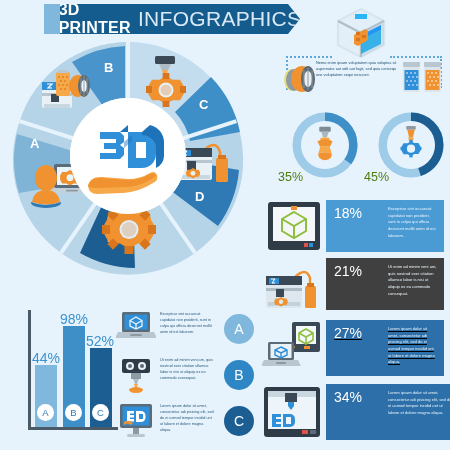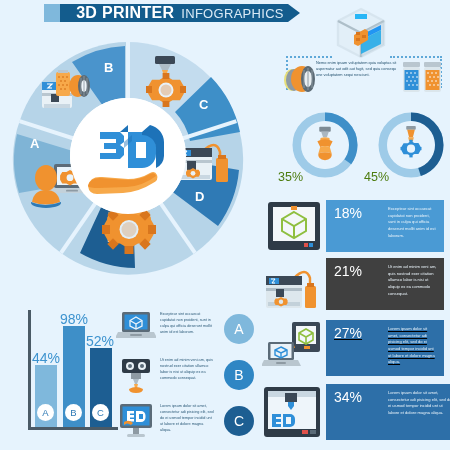--- a/index.html
+++ b/index.html
@@ -7,28 +7,28 @@
   body {
     font-family: "Liberation Sans", sans-serif;
     background: #e6f3fd;
     position: relative;
     overflow: hidden;
   }
   .stage { position: absolute; left:0; top:0; width:450px; height:450px; }
 
   
   .header { position:absolute; left:0; top:4px; width:100%; height:30px; }
-  .chev { position:absolute; top:0; height:18px;
+  .chev { position:absolute; top:0; height:30px;
     clip-path: polygon(0 0, calc(100% - 12px) 0, 100% 50%, calc(100% - 12px) 100%, 0 100%); }
   .chev-a { left:44px; width:40px; background:#7fb8dc; }
   .chev-b { left:88px; width:40px; background:#3e8fc8; }
   .chev-main { left:60px; width:240px; background:#135c8d;
     display:flex; align-items:center; justify-content:center; gap:7px; }
   .t-bold { color:#fff; font-size:16px; font-weight:bold; letter-spacing:.3px; }
-  .t-thin { color:#d9e9f5; font-size:13px; font-weight:normal; letter-spacing:.3px; }
+  .t-thin { color:#d9e9f5; font-size:21px; font-weight:normal; letter-spacing:.3px; }
 
   
   .tr { position:absolute; left:282px; top:4px; width:166px; height:100px; }
   .cube { position:absolute; left:50px; top:0px; width:58px; height:58px; }
   .dash { position:absolute; border-top:2px dotted #5fa8d8; }
   .dashv { position:absolute; border-left:2px dotted #5fa8d8; }
   .spool { position:absolute; left:0px; top:56px; width:36px; height:34px; }
   .bottles { position:absolute; left:118px; top:54px; width:46px; height:36px; }
   .trtext { position:absolute; left:34px; top:56px; width:82px;
     font-size:3.9px; line-height:1.55; color:#23516e; }

